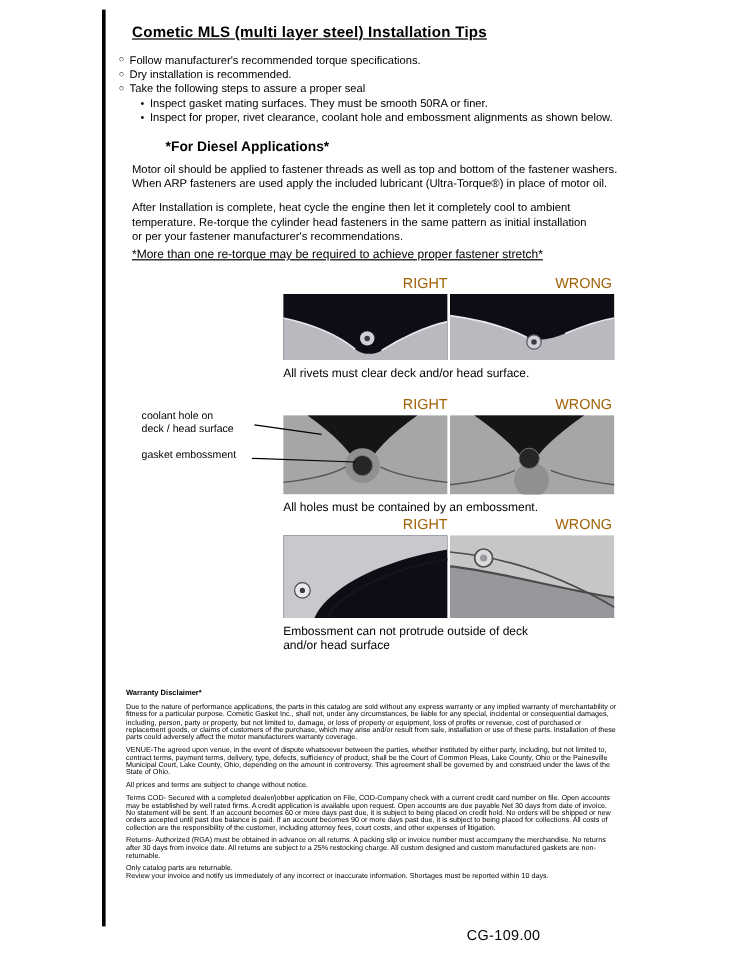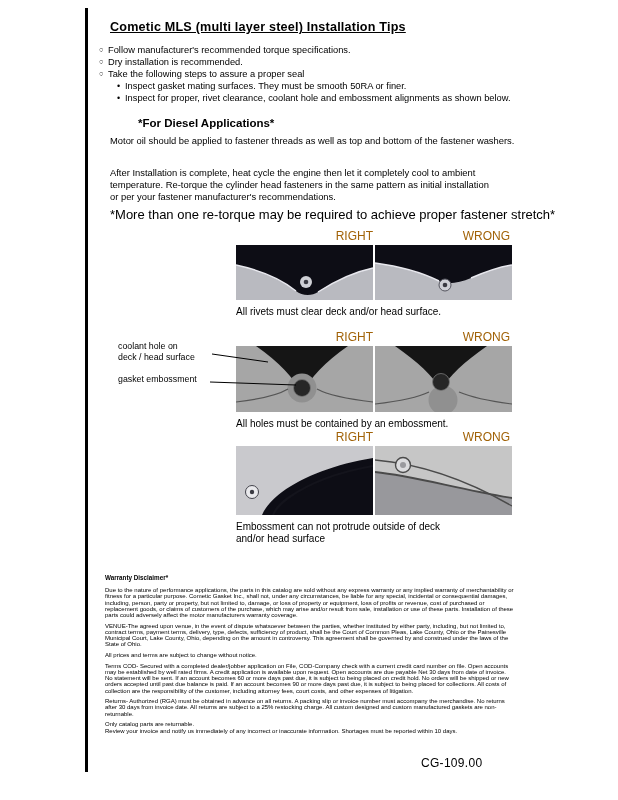--- a/index.html
+++ b/index.html
@@ -10,37 +10,37 @@
   .page-title { position:absolute; left:110px; top:20px; font-size:12.6px; font-weight:700; text-decoration:underline; letter-spacing:.2px; }
   .tips { position:absolute; left:99px; top:44px; font-size:9.3px; line-height:12px; }
   .tip { display:flex; }
   .tip .mk { width:9px; font-size:7.5px; line-height:12px; }
   .tip.sub { padding-left:18px; }
   .tip.sub .mk { width:8px; font-size:9px; }
   .diesel-heading { position:absolute; left:110px; top:117px; font-size:11.5px; font-weight:700;margin-left:28px; }
   .para { position:absolute; left:110px; font-size:9.4px; line-height:12px; }
   #para1 { top:135px; }
   #para2 { top:167px; }
-  .note { position:absolute; left:110px; top:207px; font-size:13px; }
+  .note { position:absolute; left:110px; top:207px; font-size:10px;text-decoration:underline; }
   .diagrams { position:absolute; left:236px; top:229px; width:276px; }
   .dg-row { position:absolute; left:0; width:276px; }
   #row1 { top:0; } #row2 { top:101px; } #row3 { top:201px; }
   .dg-head { display:flex; }
   .dg-head span { width:137px; text-align:right; font-size:12px; color:#a16207; }
   .panels { display:flex; gap:2px; margin-top:2px; }
   .panels svg { display:block; }
   .dg-cap { font-size:10px; margin-top:6px; line-height:12px; }
   .callout { position:absolute; font-size:8.8px; line-height:10.5px; text-align:left; }
   #callout-coolant { left:118px; top:341px; width:96px; }
   #callout-emboss  { left:118px; top:374px; width:92px; }
   #callout-lines { position:absolute; left:210px; top:344px; z-index:3; }
   .disc { position:absolute; left:105px; top:575px; width:410px; font-size:6px; line-height:6.2px; }
   .disc .disc-title { font-weight:700; font-size:6.3px; margin-bottom:6px; }
   .disc p { margin-bottom:4.5px; white-space:pre-line; }
-  .footer { position:absolute; left:389px; top:756px; font-size:12px; letter-spacing:.3px;margin-left:32px; }
+  .footer { position:absolute; left:389px; top:772px; font-size:12px; letter-spacing:.3px; }
 </style>
 </head>
 <body>
 
 <div class="page">
 
   <div class="left-rule"></div>
 
   <h1 class="page-title">Cometic MLS (multi layer steel) Installation Tips</h1>
 
@@ -64,20 +64,21 @@
     <div class="tip sub">
       <span class="mk">•</span>
       <span>Inspect for proper, rivet clearance, coolant hole and embossment alignments as shown below.</span>
     </div>
   </div>
 
   <div class="diesel-heading">*For Diesel Applications*</div>
 
   <div class="para" id="para1">
     <div>Motor oil should be applied to fastener threads as well as top and bottom of the fastener washers.</div>
+    <div>When ARP fasteners are used apply the included lubricant (Ultra-Torque®) in place of motor oil.</div>
   </div>
 
   <div class="para" id="para2">
     <div>After Installation is complete, heat cycle the engine then let it completely cool to ambient</div>
     <div>temperature. Re-torque the cylinder head fasteners in the same pattern as initial installation</div>
     <div>or per your fastener manufacturer's recommendations.</div>
   </div>
 
   <div class="note">*More than one re-torque may be required to achieve proper fastener stretch*</div>
 

